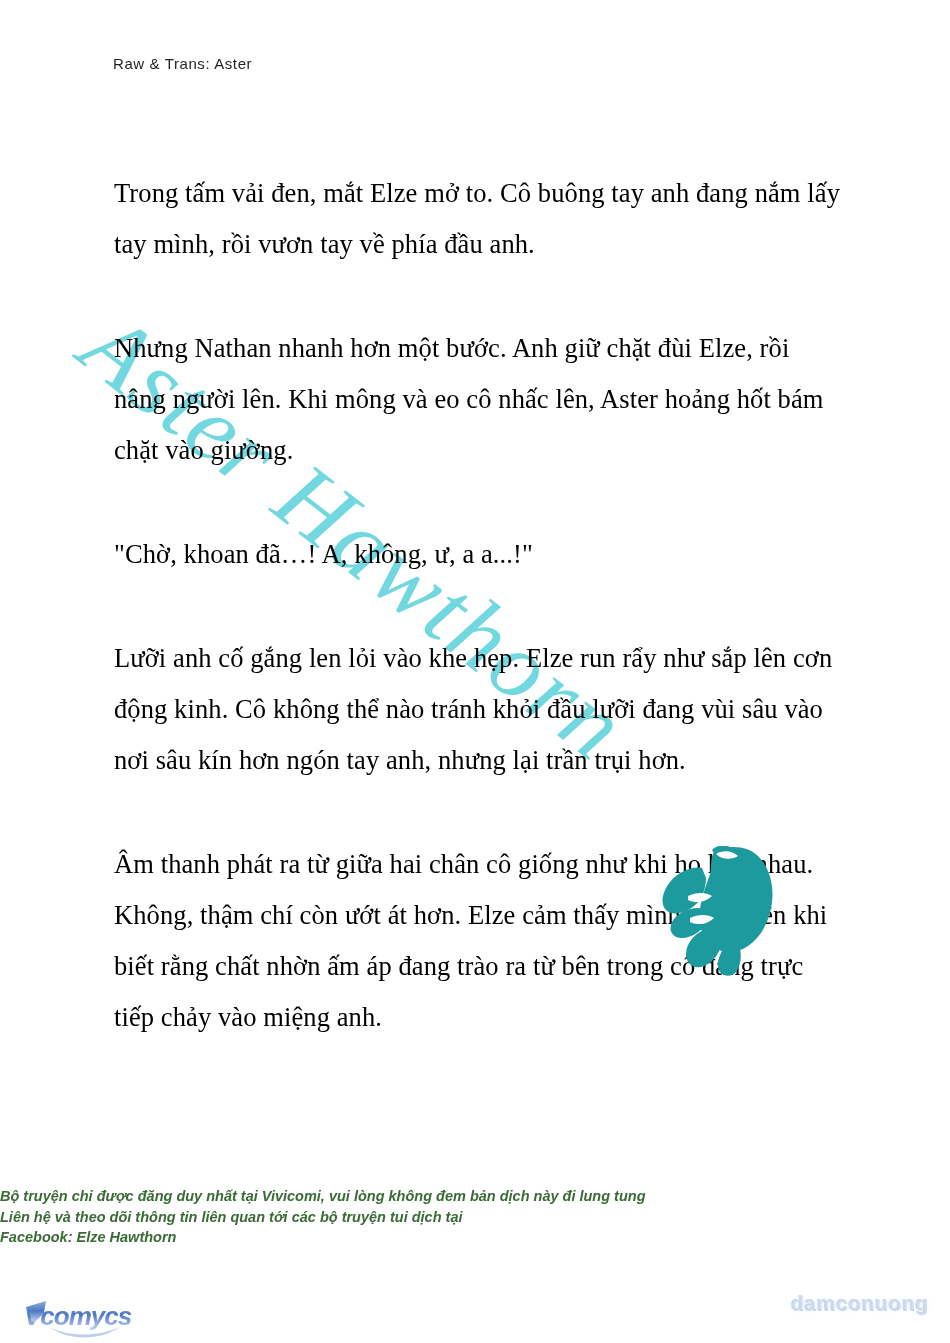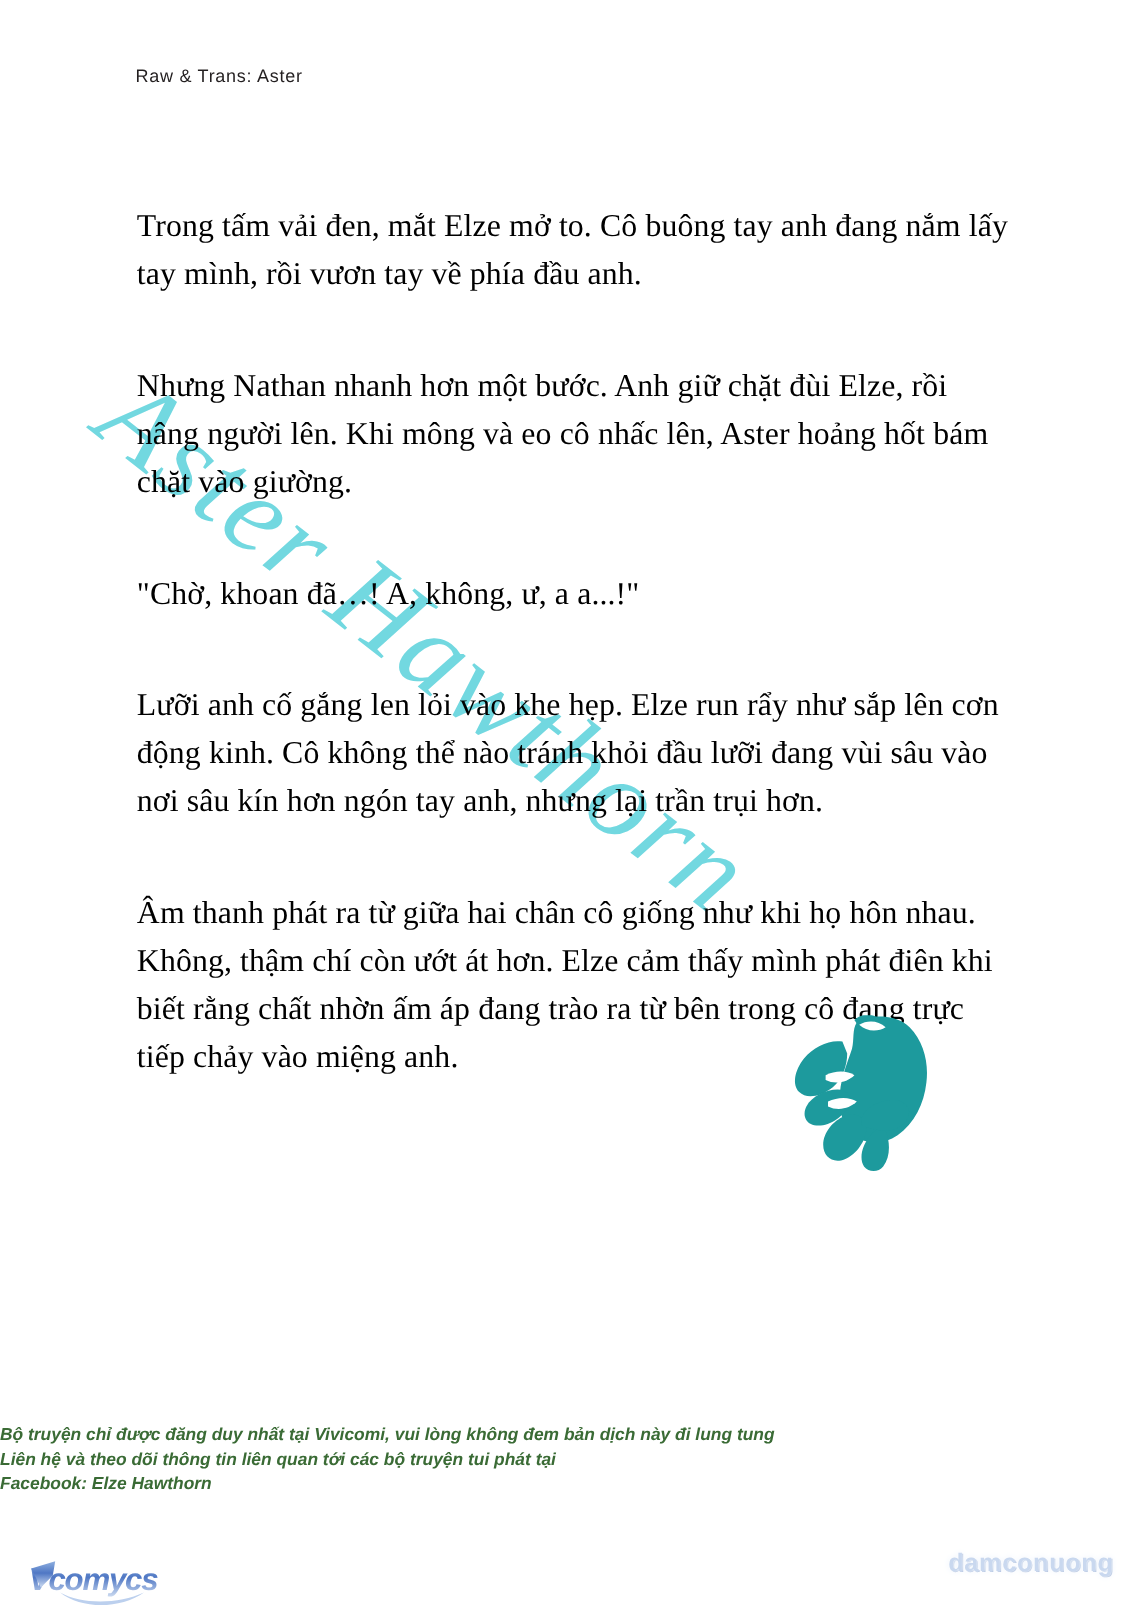--- a/index.html
+++ b/index.html
@@ -32,21 +32,21 @@
   
   .body-copy {
     position: absolute;
     left: 114px;
     top: 168px;
     width: 730px;
   }
   .para {
     font-family: "Liberation Serif", serif;
     font-size: 26.5px;
-    line-height: 40px;
+    line-height: 51px;
     color: #000000;
     margin: 0 0 53px 0;
     letter-spacing: 0.1px;
   }
   .para:last-child { margin-bottom: 0; }
 
   
   .watermark {
     position: absolute;
     left: 130px;
@@ -168,21 +168,21 @@
 
     <g fill="#ffffff">
       <path d="M64 8 C70 4 80 4 86 10 C80 14 70 14 64 8 Z"></path>
       <path d="M36 50 C44 46 54 46 60 50 C54 56 44 58 36 54 Z"></path>
       <path d="M38 72 C46 68 56 68 62 72 C56 78 46 80 38 76 Z"></path>
     </g>
   </svg>
 
   <div class="footer-note">
     <div class="footer-line">Bộ truyện chỉ được đăng duy nhất tại Vivicomi, vui lòng không đem bản dịch này đi lung tung</div>
-    <div class="footer-line">Liên hệ và theo dõi thông tin liên quan tới các bộ truyện tui phát tại</div>
+    <div class="footer-line">Liên hệ và theo dõi thông tin liên quan tới các bộ truyện tui dịch tại</div>
     <div class="footer-line">Facebook: Elze Hawthorn</div>
   </div>
 
   <div class="bottom-bar">
 
     <svg class="brand-logo" viewBox="0 0 132 44">
       <defs>
         <linearGradient id="lg" x1="0" y1="0" x2="0" y2="1">
           <stop offset="0%" stop-color="#8fb0e0"></stop>
           <stop offset="45%" stop-color="#4f77c4"></stop>

